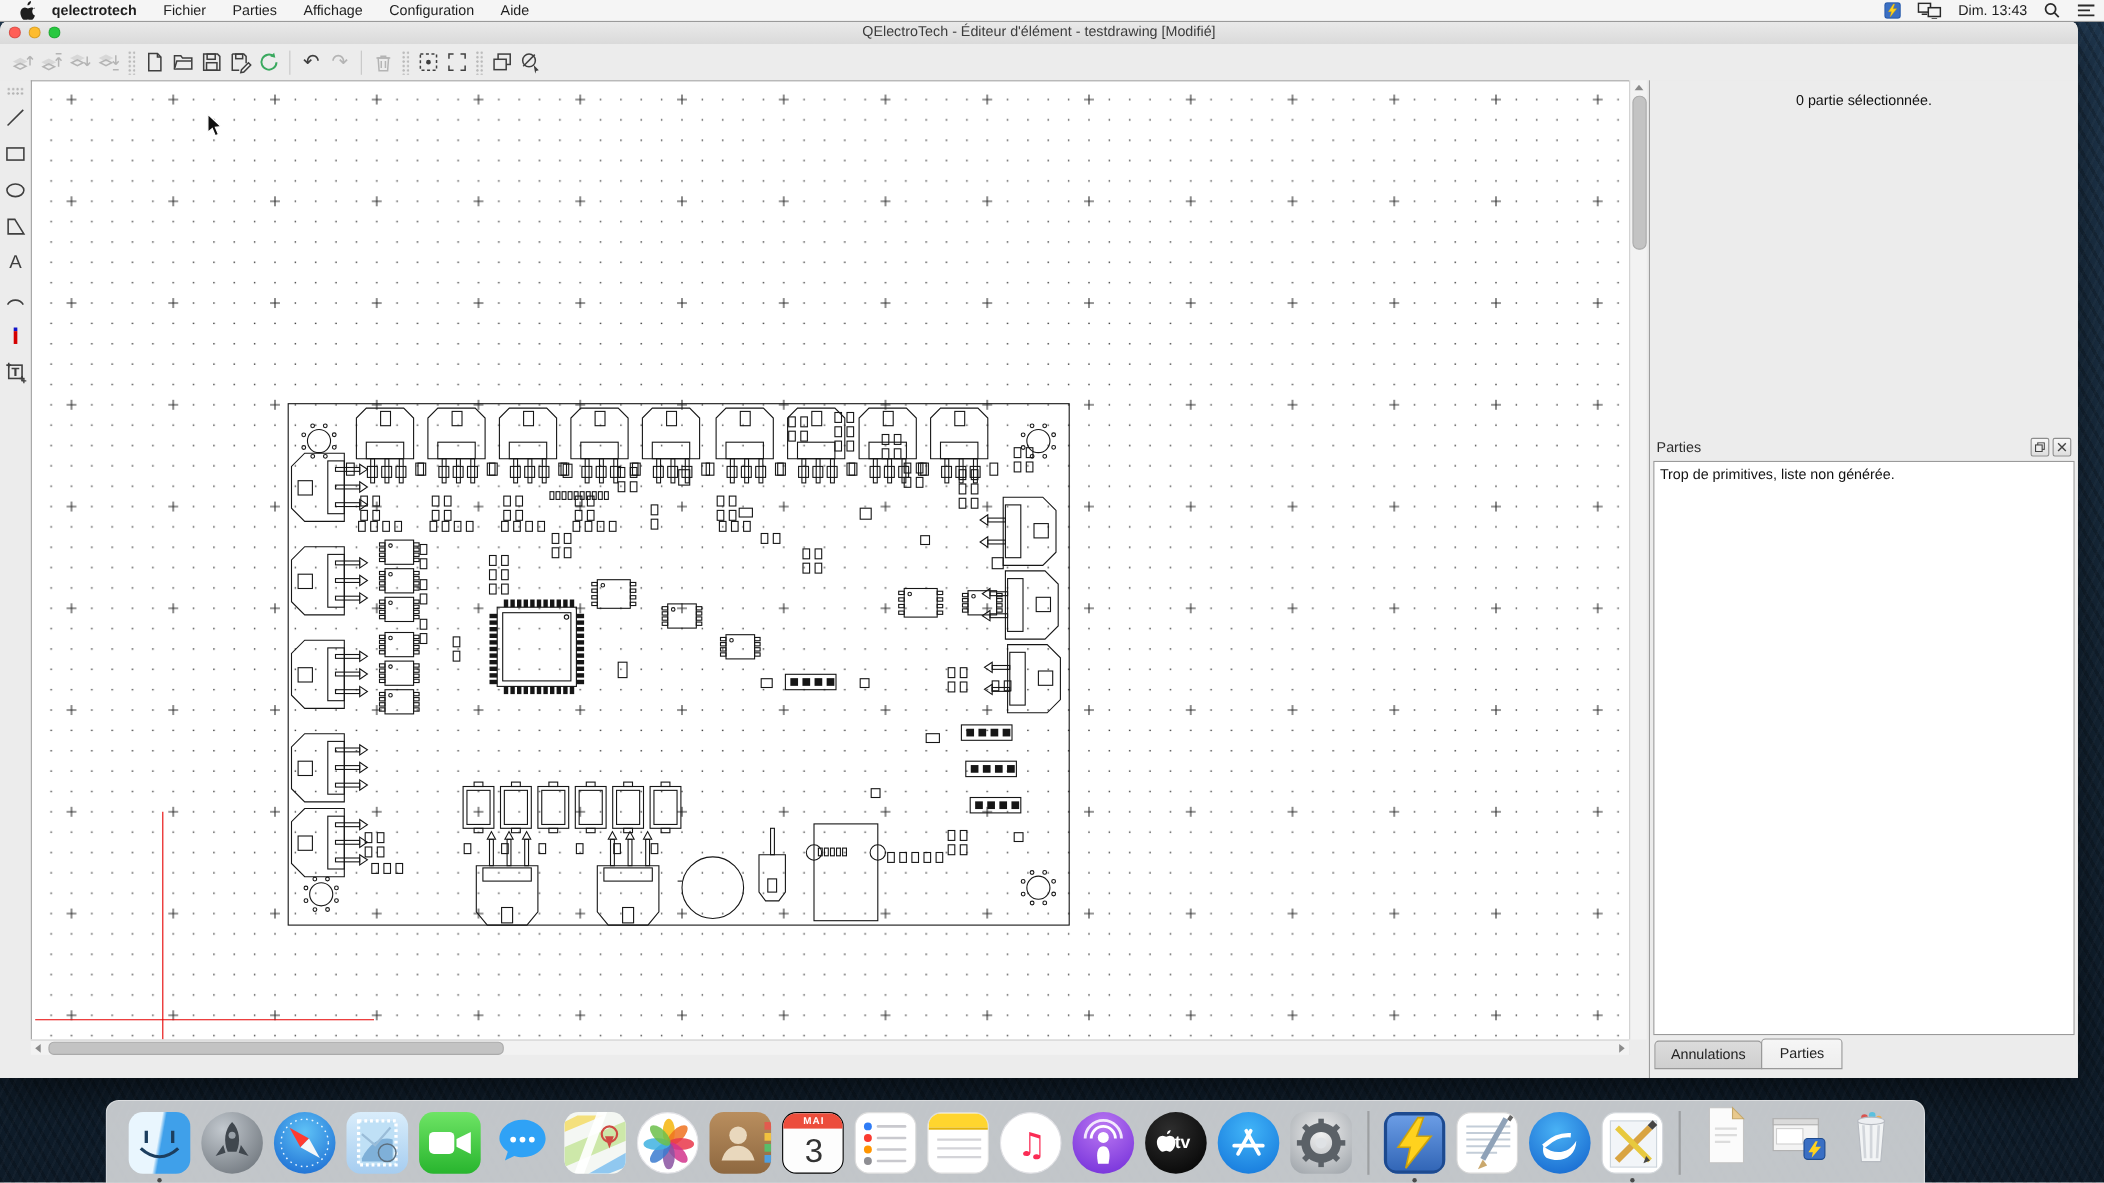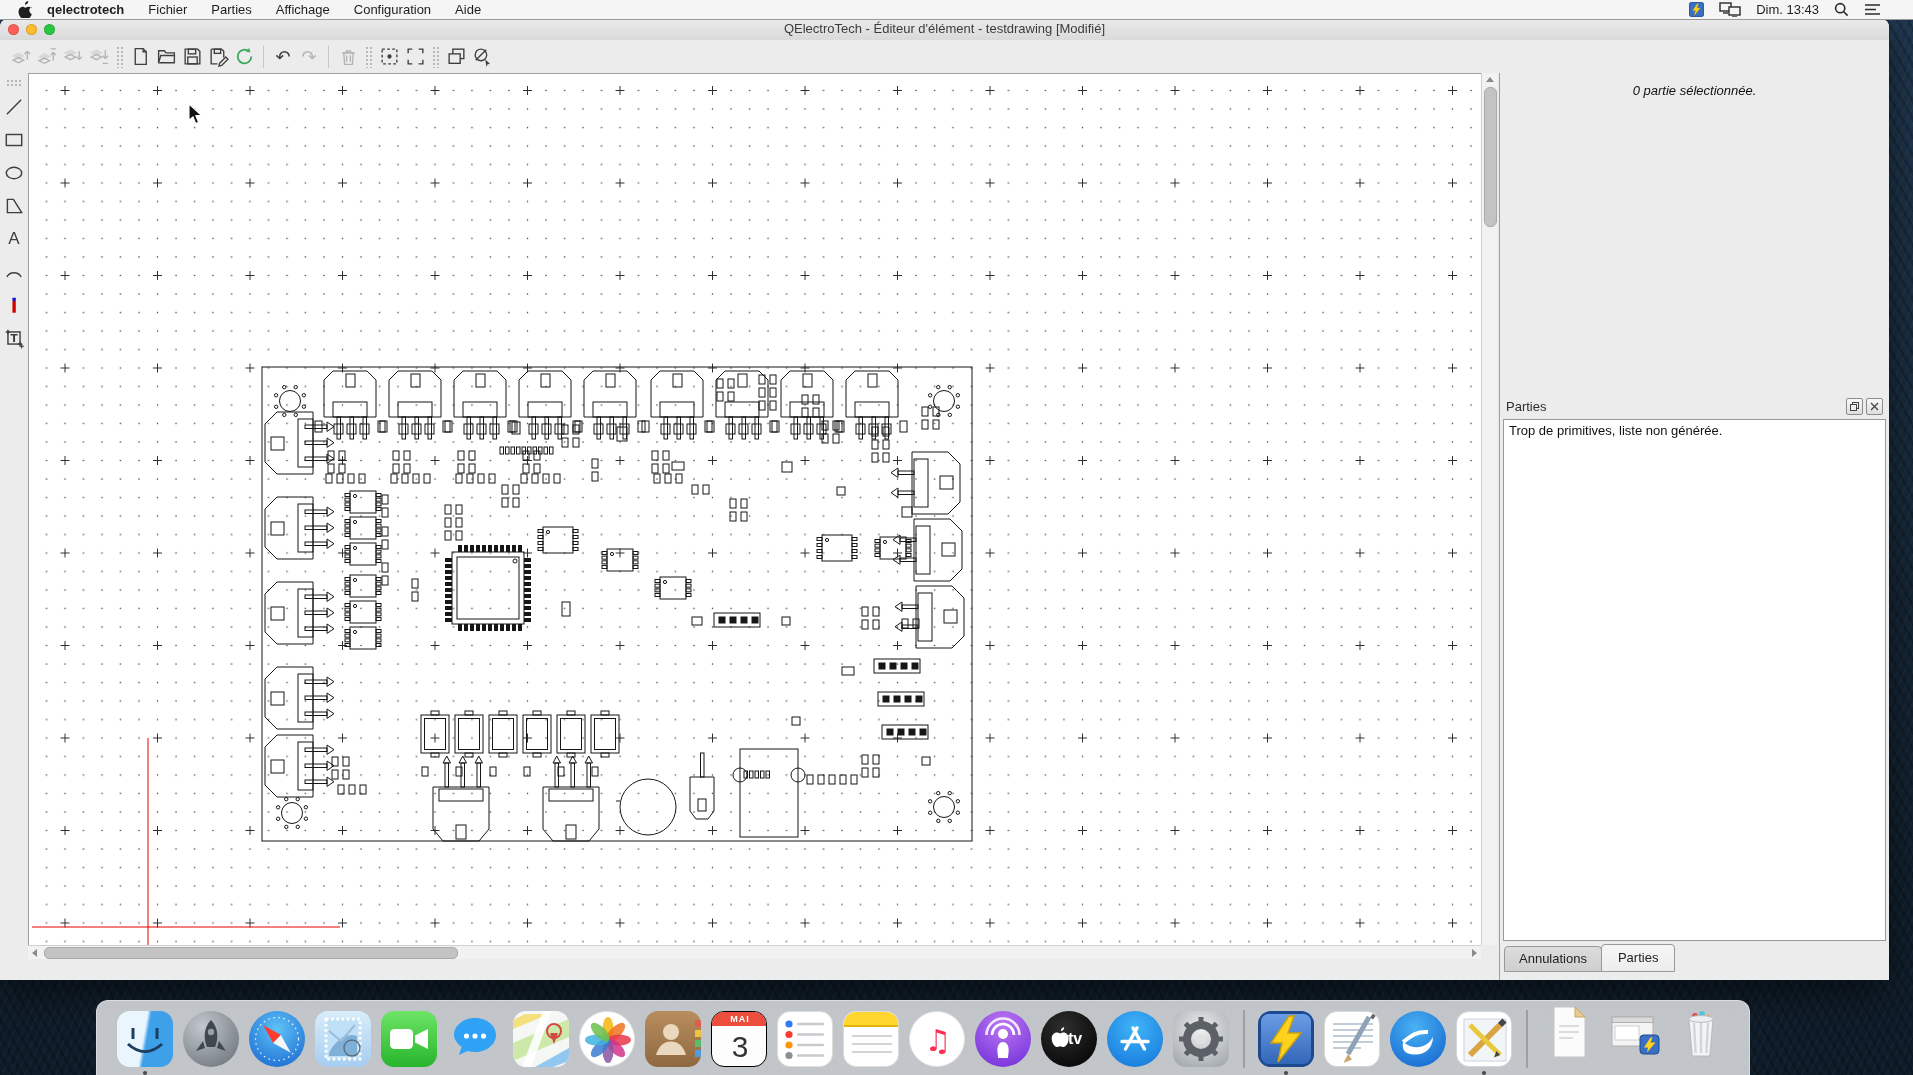--- a/index.html
+++ b/index.html
@@ -9,21 +9,21 @@
       repeating-linear-gradient(115deg, rgba(255,255,255,.025) 0 2px, rgba(0,0,0,0) 2px 7px),
       repeating-linear-gradient(60deg, rgba(0,0,0,.18) 0 3px, rgba(0,0,0,0) 3px 9px),
       linear-gradient(180deg,#203850 0%,#152636 55%,#0e1b28 100%);}
   
   #menubar{position:absolute;left:0;top:0;width:100%;height:19px;background:#f5f5f5;
     border-bottom:1px solid #9a9a9a;display:flex;align-items:center;font-size:13px;color:#1e1e1e;z-index:50;}
   #menubar .apple{margin:0 14px 0 18px;display:flex;align-items:center;}
   #menu-items{display:flex;gap:24px;}
   #menu-items .mi{cursor:default;}
   #menu-items .mi.bold{font-weight:bold;}
-  #menu-status{margin-left:auto;display:flex;align-items:center;gap:15px;padding-right:32px;}
+  #menu-status{margin-left:auto;display:flex;align-items:center;gap:15px;padding-right:8px;}
   #menu-status svg{display:block;}
   #mb-clock{font-size:13px;}
   
   #window{position:absolute;left:0;top:19px;width:1889px;height:961px;background:#ececec;
     border-radius:8px 8px 0 0;box-shadow:0 12px 40px rgba(0,0,0,.55);overflow:hidden;}
   #titlebar{position:absolute;left:0;top:0;width:100%;height:21px;
     background:linear-gradient(#eaeaea,#dadada);border-bottom:1px solid #c2c2c2;}
   .tlights{position:absolute;left:8px;top:5px;display:flex;gap:7px;}
   .tl{width:11px;height:11px;border-radius:50%;border:1px solid rgba(0,0,0,.15);box-sizing:border-box;}
   #title{position:absolute;left:0;right:0;top:2px;text-align:center;font-size:13px;color:#3c3c3c;}
@@ -50,21 +50,21 @@
   #hthumb{position:absolute;left:16px;top:1px;width:412px;height:10px;background:#c3c3c3;border:1px solid #aaaaaa;border-radius:5px;}
   .harr{position:absolute;top:3px;width:0;height:0;border-top:4px solid transparent;border-bottom:4px solid transparent;}
   #corner{position:absolute;left:1481px;top:872px;width:16px;height:14px;background:#ececec;}
   
   #sidepanel{position:absolute;left:1499px;top:0;right:0;bottom:0;background:#ececec;border-left:1px solid #9e9e9e;box-sizing:border-box;}
   .dock-hdr{height:22px;display:flex;align-items:center;padding:0 6px;font-size:13px;color:#2d2d2d;}
   .dock-hdr .sp{flex:1;}
   .hbtn{width:15px;height:15px;border:1px solid #8d8d8d;background:linear-gradient(#f8f8f8,#dedede);
     display:flex;align-items:center;justify-content:center;margin-left:3px;border-radius:2px;}
   #info-dock{position:absolute;left:0;top:4px;right:0;height:318px;}
-  #info-msg{margin-top:6px;text-align:center;font-size:13px;color:#111;font-style:italic;}
+  #info-msg{margin-top:6px;text-align:center;font-size:13px;color:#111;}
   #parties-dock{position:absolute;left:0;top:322px;right:0;bottom:35px;}
   #parties-list{position:absolute;left:3px;right:3px;top:24px;bottom:4px;background:#ffffff;border:1px solid #9a9a9a;font-size:13px;color:#111;}
   #parties-list .row{padding:3px 5px;}
   #paneltabs{position:absolute;left:4px;bottom:8px;display:flex;align-items:flex-end;justify-content:space-between;}
   .ptab{font-size:13px;color:#222;padding:4px 14px 5px;border:1px solid #999;border-radius:4px 4px 0 0;
     background:linear-gradient(#dcdcdc,#cfcfcf);margin-right:-1px;}
   .ptab.active{background:linear-gradient(#f6f6f6,#ededed);position:relative;z-index:2;padding:5px 16px 6px;}
   
   #dock{position:absolute;left:96px;top:1000px;width:1652px;height:75px;background:rgba(208,211,214,.93);
     border:1px solid rgba(255,255,255,.4);border-bottom:none;border-radius:12px 12px 0 0;

